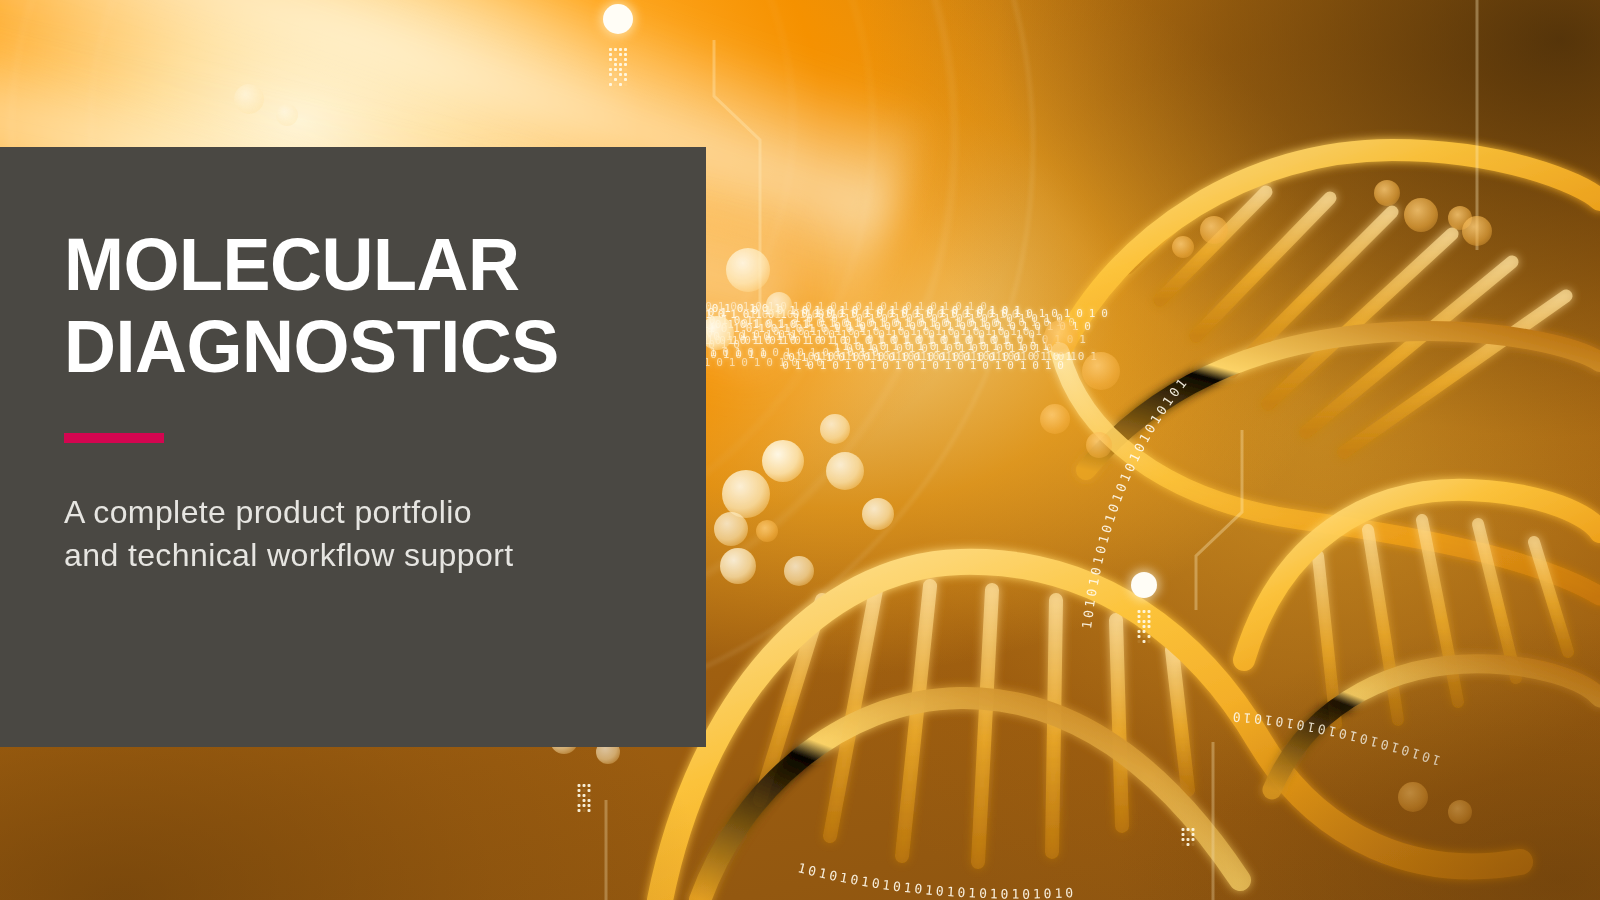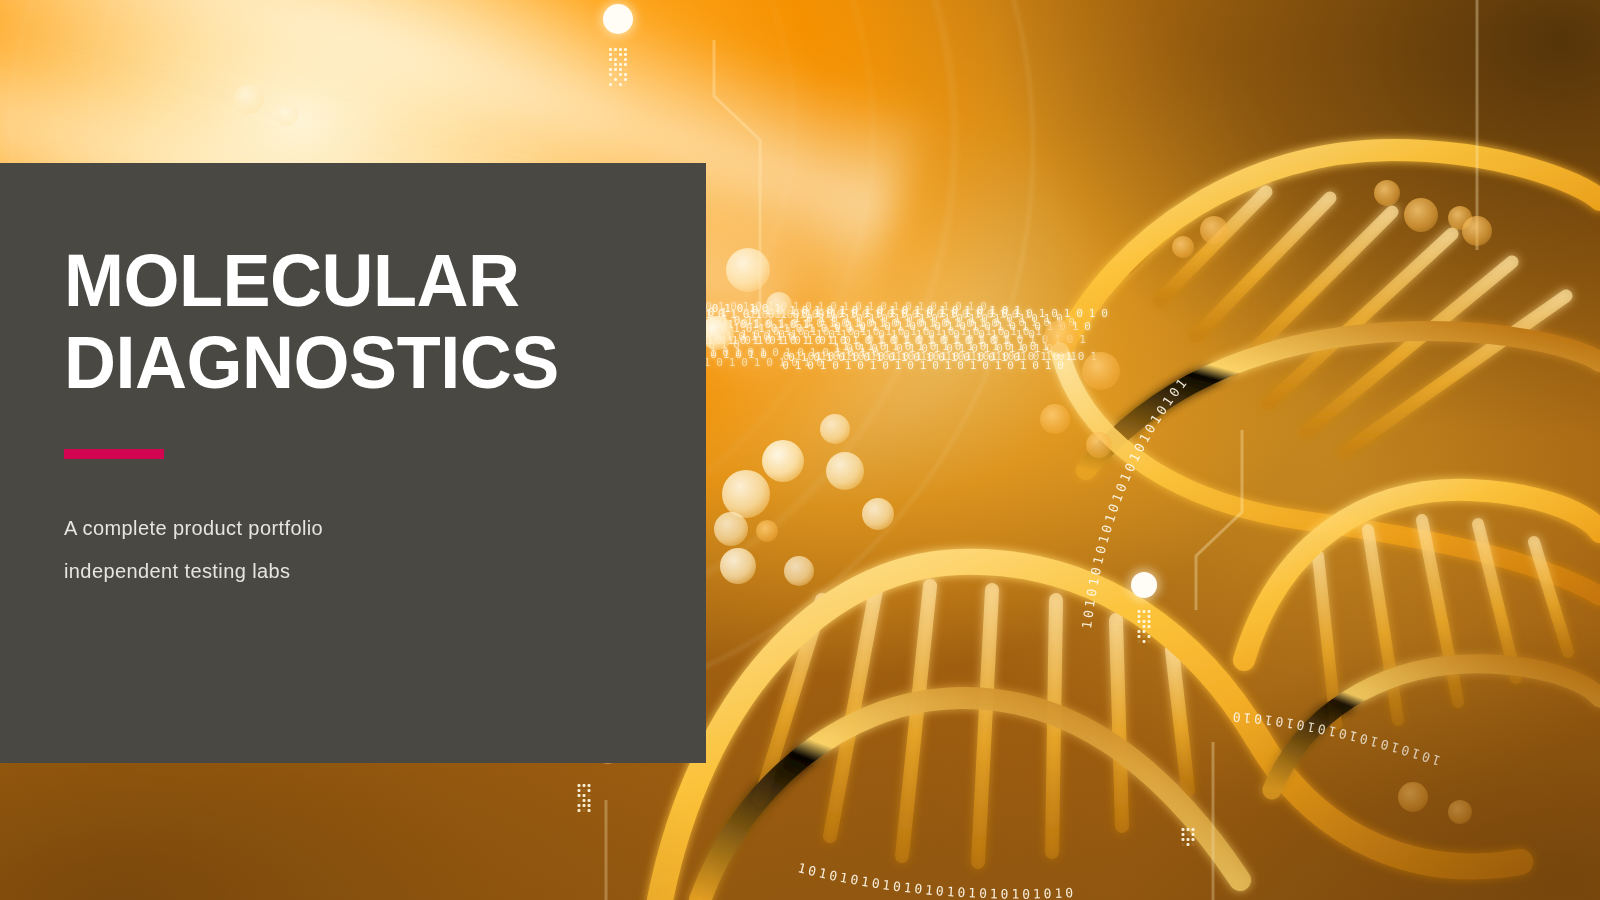--- a/index.html
+++ b/index.html
@@ -131,21 +131,20 @@
   }
 
   
   #panel {
     position: absolute;
     left: 0;
     top: 147px;
     width: 706px;
     height: 600px;
     background: #4a4843;
-    margin-top: 16px;
   }
   #panel-inner {
     position: absolute;
     left: 64px;
     top: 0;
     width: 600px;
   }
   #headline {
     margin: 0;
     padding-top: 76px;
@@ -168,21 +167,21 @@
     background: #d40550;
   }
 
   #subhead {
     margin: 0;
     padding-top: 48px;
     width: 520px;
     color: #e6e5e1;
     font-family: "Liberation Sans", sans-serif;
     font-weight: 300;
-    font-size: 20px;
+    font-size: 32px;
     line-height: 43px;
     letter-spacing: 0.4px;
   }
   #subhead .ln { display: block; }
 </style>
 </head>
 <body>
 
 <div id="stage">
 
@@ -1142,19 +1141,19 @@
 
       <h1 id="headline">
         <span class="ln">MOLECULAR</span>
         <span class="ln">DIAGNOSTICS</span>
       </h1>
 
       <div id="accent-bar"></div>
 
       <p id="subhead">
         <span class="ln">A complete product portfolio</span>
-        <span class="ln">independent testing labs</span>
+        <span class="ln">and technical workflow support</span>
       </p>
 
     </div>
   </div>
 
 </div>
 
 </body></html>

